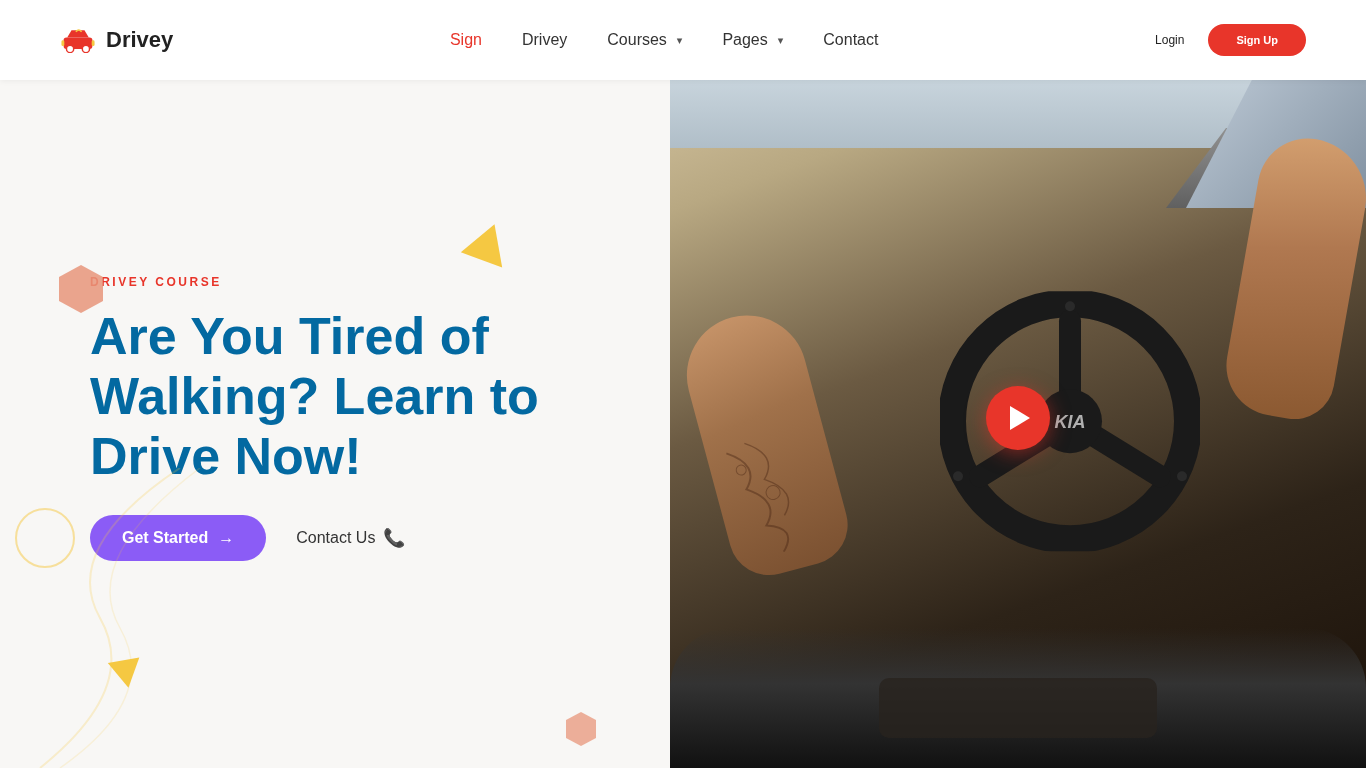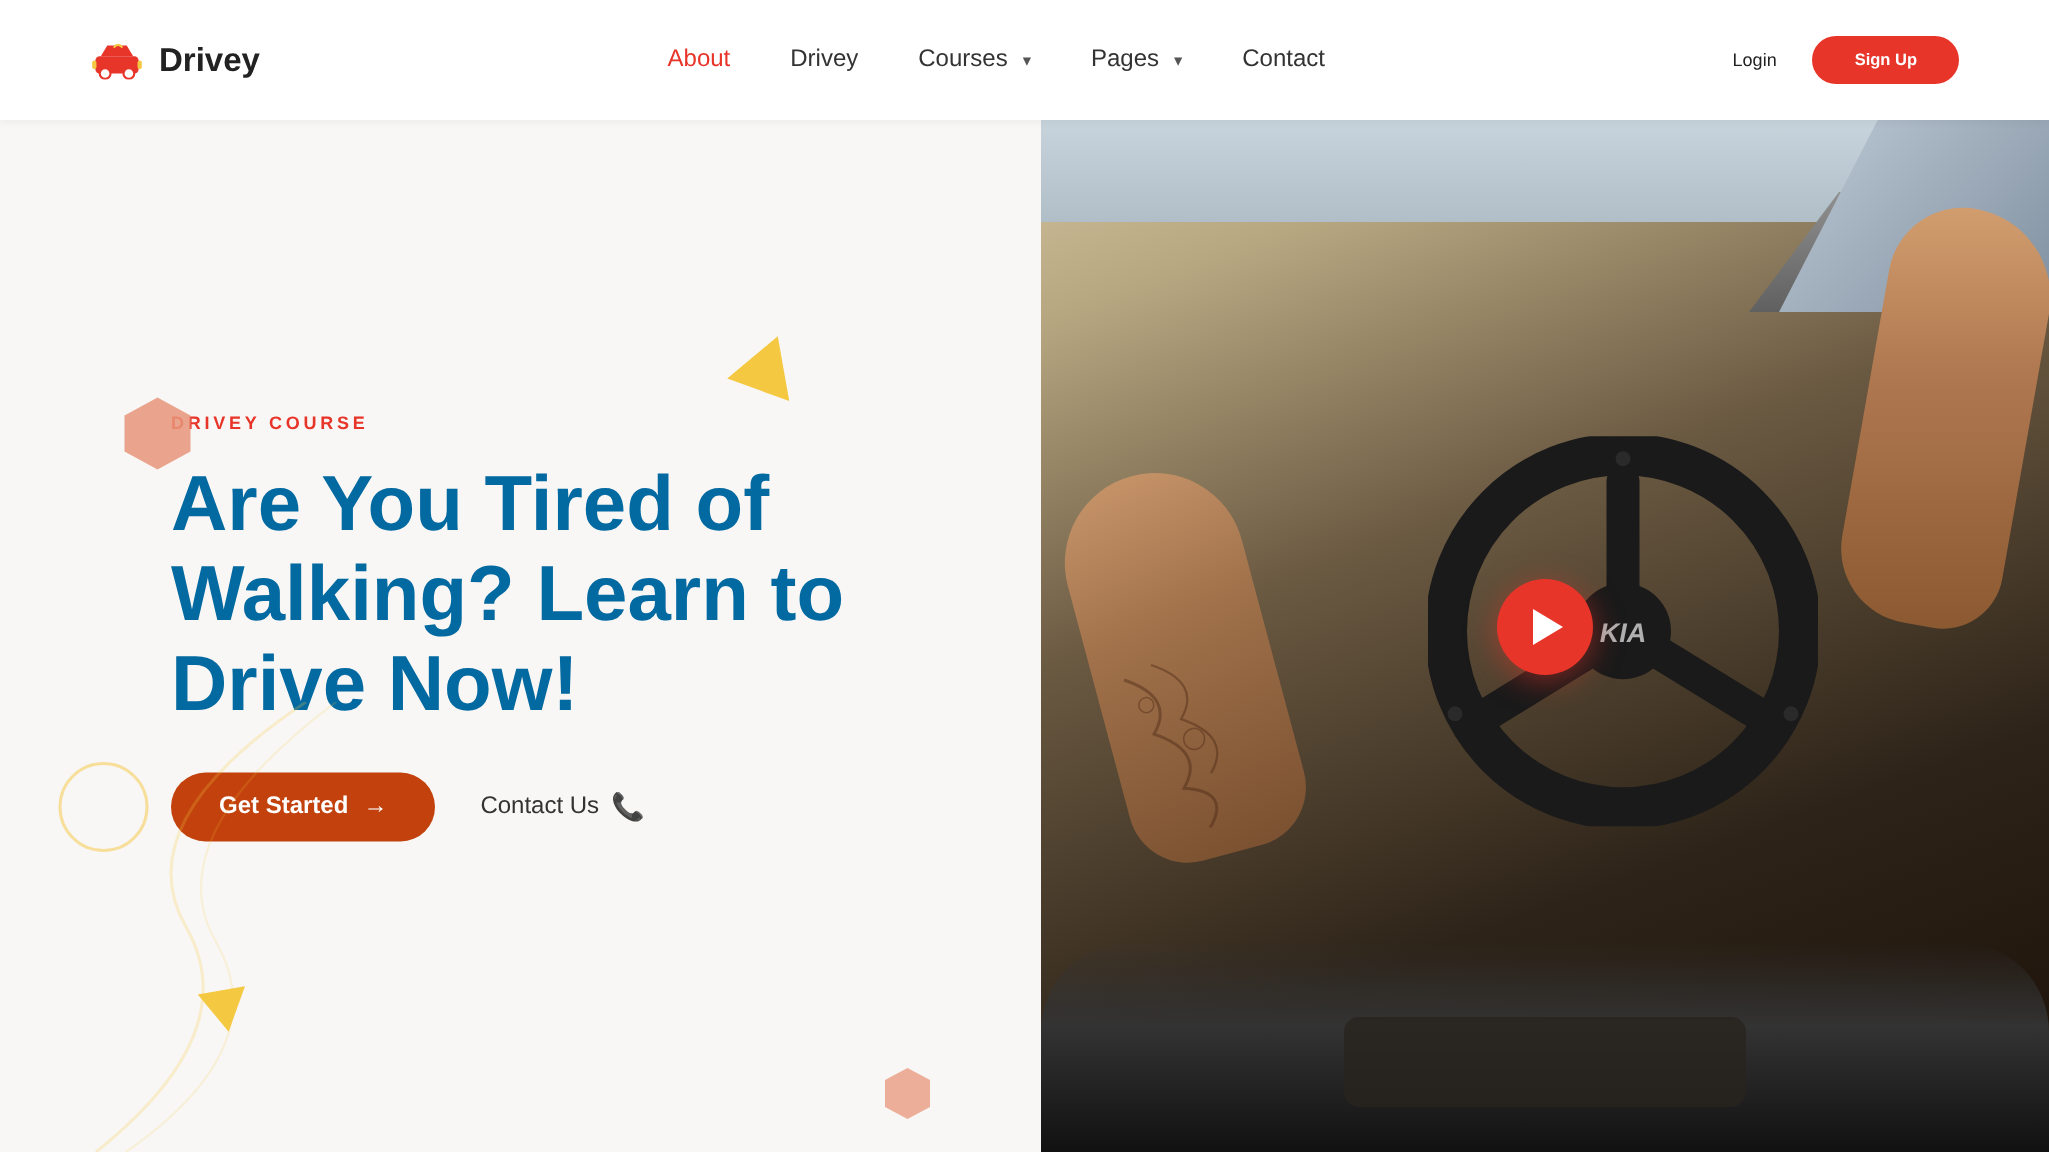--- a/index.html
+++ b/index.html
@@ -82,21 +82,20 @@
       cursor: pointer;
     }
 
     
     .hero {
       position: absolute;
       top: 68px;
       left: 0; right: 0;
       height: calc(768px - 68px);
       display: flex;
-      padding-left: 24px;
     }
 
     
     .hero-left {
       width: 670px;
       background: #f8f7f5;
       position: relative;
       display: flex;
       flex-direction: column;
       justify-content: center;
@@ -181,21 +180,21 @@
       line-height: 1.7;
       max-width: 430px;
       margin-bottom: 44px;
     }
     .hero-actions {
       display: flex;
       align-items: center;
       gap: 30px;
     }
     .btn-get-started {
-      background: #c2410c;
+      background: #8b5cf6;
       color: #fff;
       border: none;
       border-radius: 30px;
       padding: 14px 32px;
       font-size: 16px;
       font-weight: 600;
       cursor: pointer;
       display: flex;
       align-items: center;
       gap: 10px;
@@ -350,21 +349,21 @@
       <rect x="2" y="18" width="4" height="8" rx="2" fill="#f5c842"></rect>
       <rect x="44" y="18" width="4" height="8" rx="2" fill="#f5c842"></rect>
 
       <path d="M22 6 Q26 1 30 6" stroke="#f5c842" stroke-width="2" fill="none"></path>
     </svg>
     <span class="logo-text">Drivey</span>
   </a>
 
   <ul class="nav-links">
     <li>
-      <a href="#" class="active">About</a>
+      <a href="#" class="active">Sign</a>
     </li>
     <li>
       <a href="#">Drivey</a>
     </li>
     <li>
       <span class="nav-dropdown">
         <a href="#">Courses</a>
         <span class="nav-dropdown-arrow">▾</span>
       </span>
     </li>

